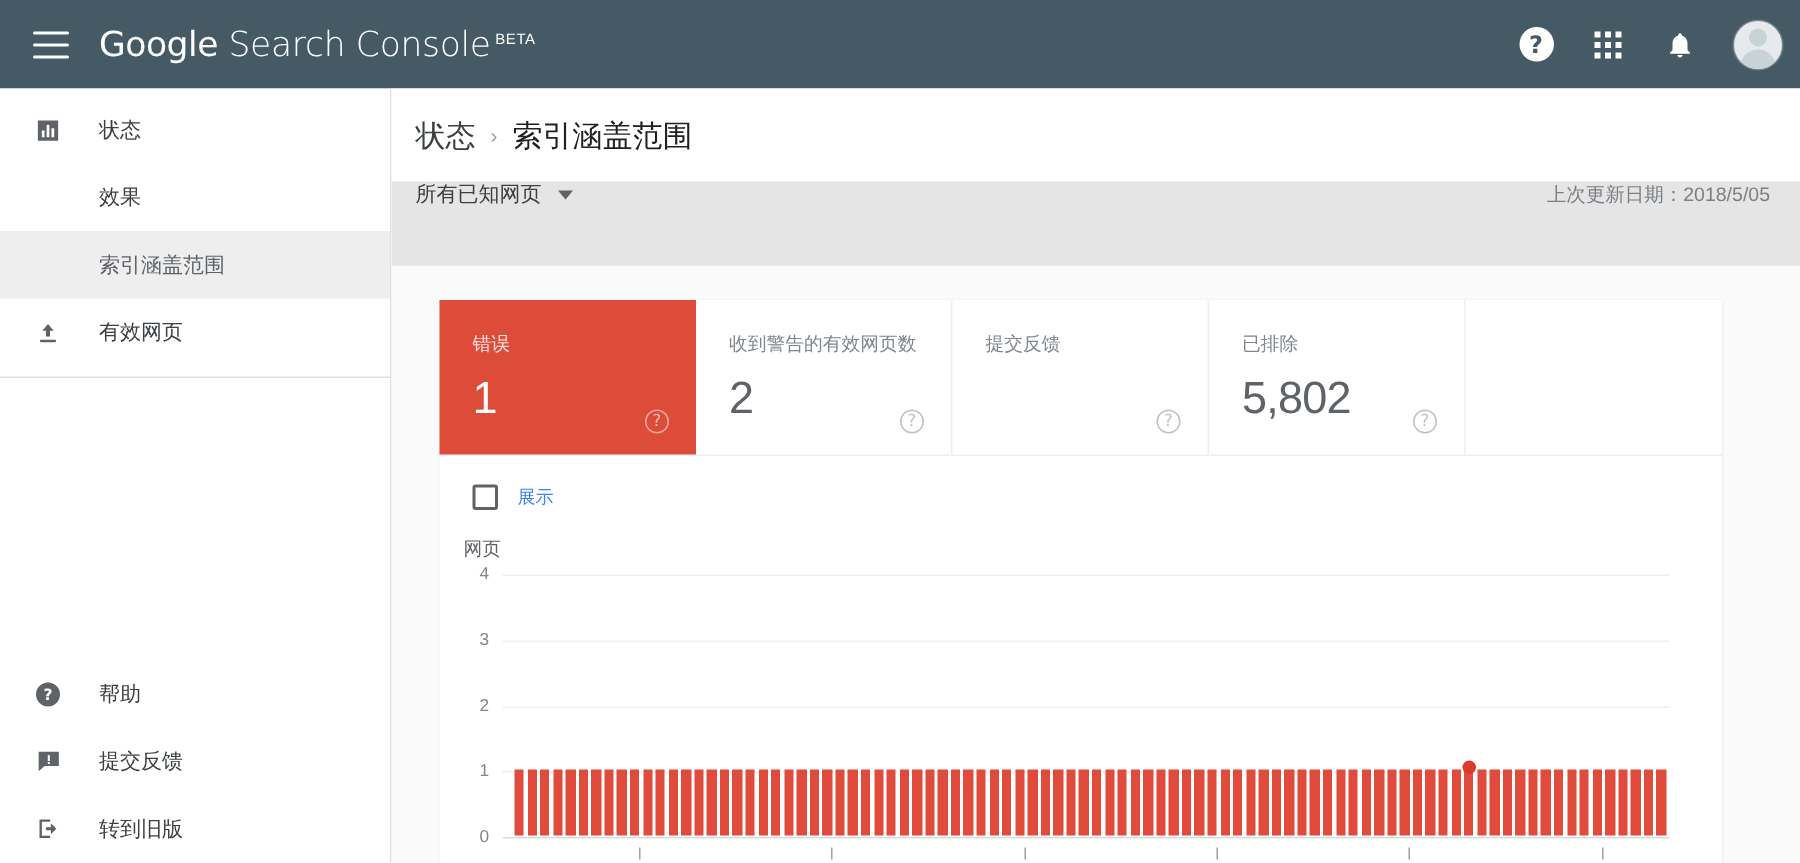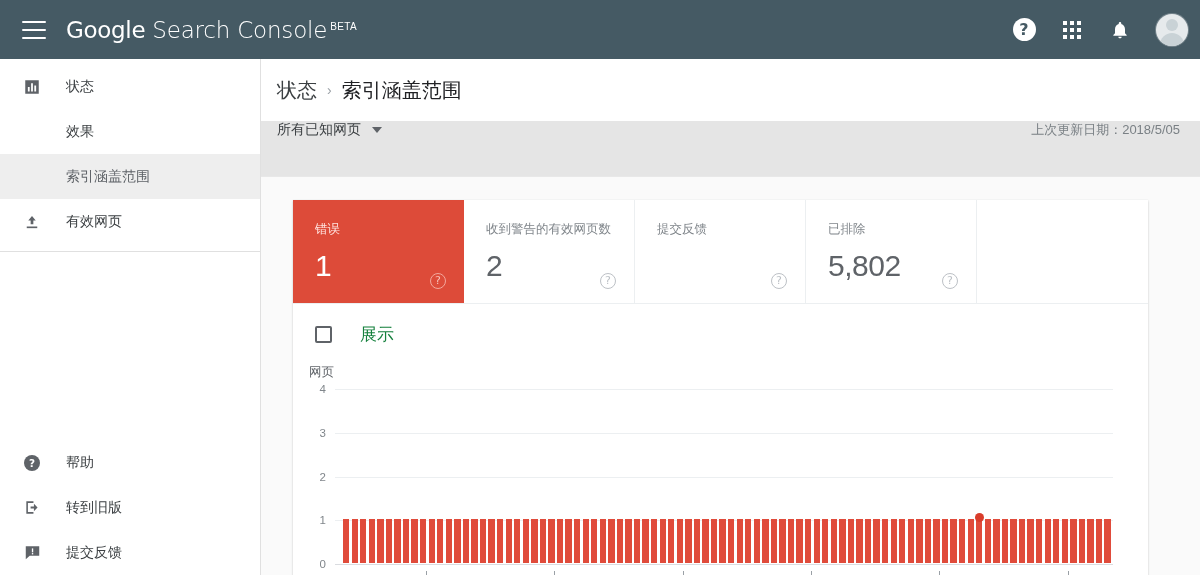--- a/index.html
+++ b/index.html
@@ -170,21 +170,21 @@
     font-size: 11px; line-height: 14px; text-align: center;
     font-family: "DejaVu Sans", sans-serif;
   }
   .tile.error .qmark { border-color: #f3a79c; color: #f7c1b9; }
 
   .checkbox-row { display: flex; align-items: center; padding: 19px 0 0 22px; }
   .cbox {
     width: 17px; height: 17px; border: 2px solid #5f6368; border-radius: 2px;
     cursor: pointer; flex: 0 0 auto;
   }
-  .cbox-label { font-size: 17px; color: #15803d; margin-left: 28px; }
+  .cbox-label { font-size: 12px; color: #3b82f6; margin-left: 13px; }
 
   
   .chart-wrap { position: relative; margin-top: 18px; padding-left: 12px; }
   .chart-ylabel { font-size: 12.5px; color: #5f6368; margin-left: 4px; }
   .plot {
     position: relative; height: 175px; margin-top: 8px;
     margin-left: 30px; margin-right: 35px;
   }
   .gridline { position: absolute; left: 0; right: 0; height: 1px; background: #eceff1; }
   .axis-zero { position: absolute; left: 0; right: 0; height: 1px; background: #dadce0; }
@@ -291,36 +291,36 @@
           <circle cx="12" cy="12" r="9.6" fill="#5f6368"></circle>
           <text x="12" y="16.6" font-size="12.5" font-family="DejaVu Sans, sans-serif" font-weight="bold" fill="#ffffff" text-anchor="middle">?</text>
         </svg>
       </span>
       <span>帮助</span>
     </div>
 
     <div class="nav-item">
       <span class="ico">
         <svg width="19" height="19" viewBox="0 0 24 24">
-          <path d="M4.2 4.2h9v2H6.2v11.6h7v2h-9z" fill="#5f6368"></path>
-          <path d="M13.8 7.4l4.6 4.6-4.6 4.6v-3.4H9.6v-2.4h4.2z" fill="#5f6368"></path>
-        </svg>
-      </span>
-      <span>转到旧版</span>
-    </div>
-
-    <div class="nav-item">
-      <span class="ico">
-        <svg width="19" height="19" viewBox="0 0 24 24">
           <path d="M3.5 4h17v12h-12l-5 4.5z" fill="#5f6368"></path>
           <rect x="11.2" y="6.8" width="1.7" height="5" fill="#fff"></rect>
           <rect x="11.2" y="12.7" width="1.7" height="1.7" fill="#fff"></rect>
         </svg>
       </span>
       <span>提交反馈</span>
+    </div>
+
+    <div class="nav-item">
+      <span class="ico">
+        <svg width="19" height="19" viewBox="0 0 24 24">
+          <path d="M4.2 4.2h9v2H6.2v11.6h7v2h-9z" fill="#5f6368"></path>
+          <path d="M13.8 7.4l4.6 4.6-4.6 4.6v-3.4H9.6v-2.4h4.2z" fill="#5f6368"></path>
+        </svg>
+      </span>
+      <span>转到旧版</span>
     </div>
 
   </div>
 </div>
 
 <div class="main">
 
   <div class="breadcrumb-bar">
     <span class="crumb-parent">状态</span>
     <span class="crumb-sep">›</span>

